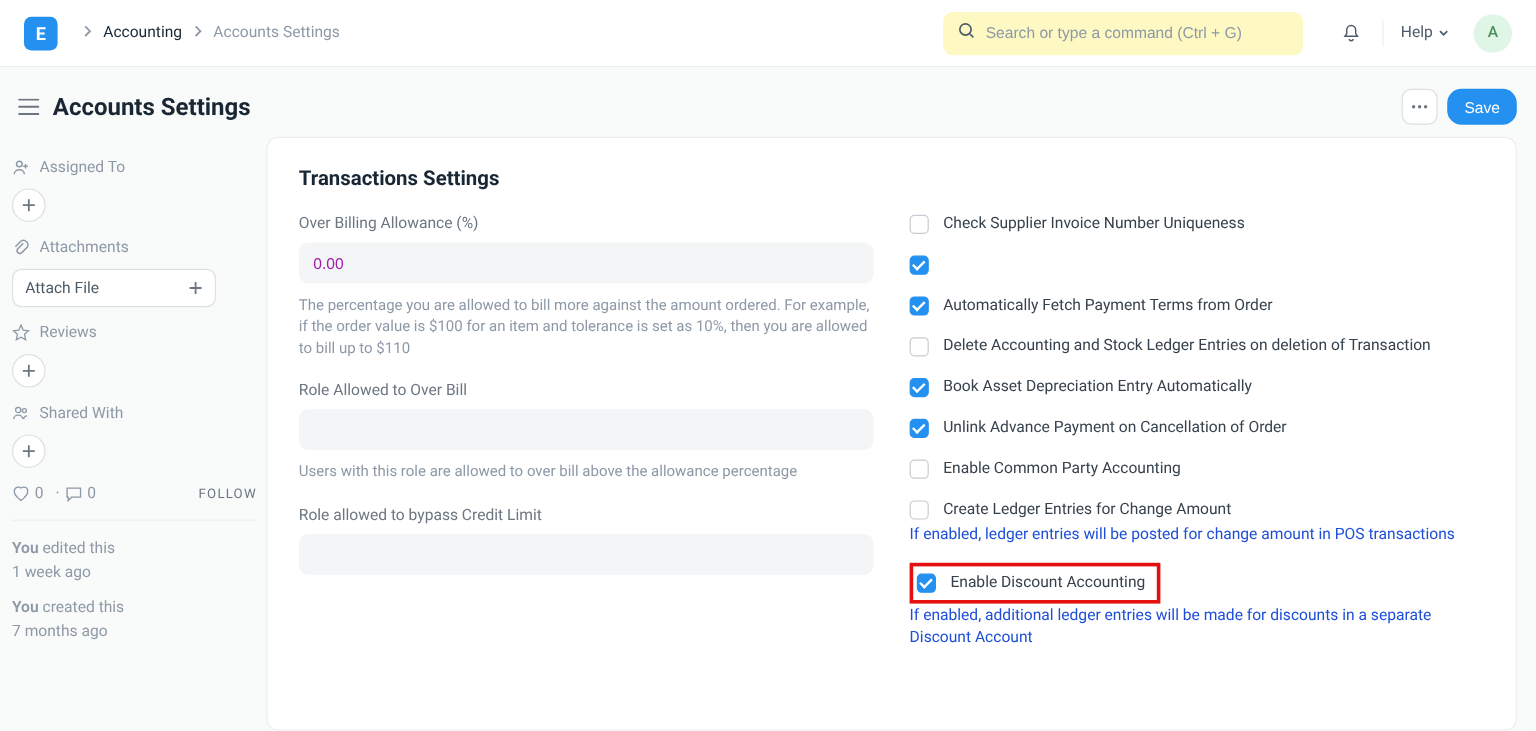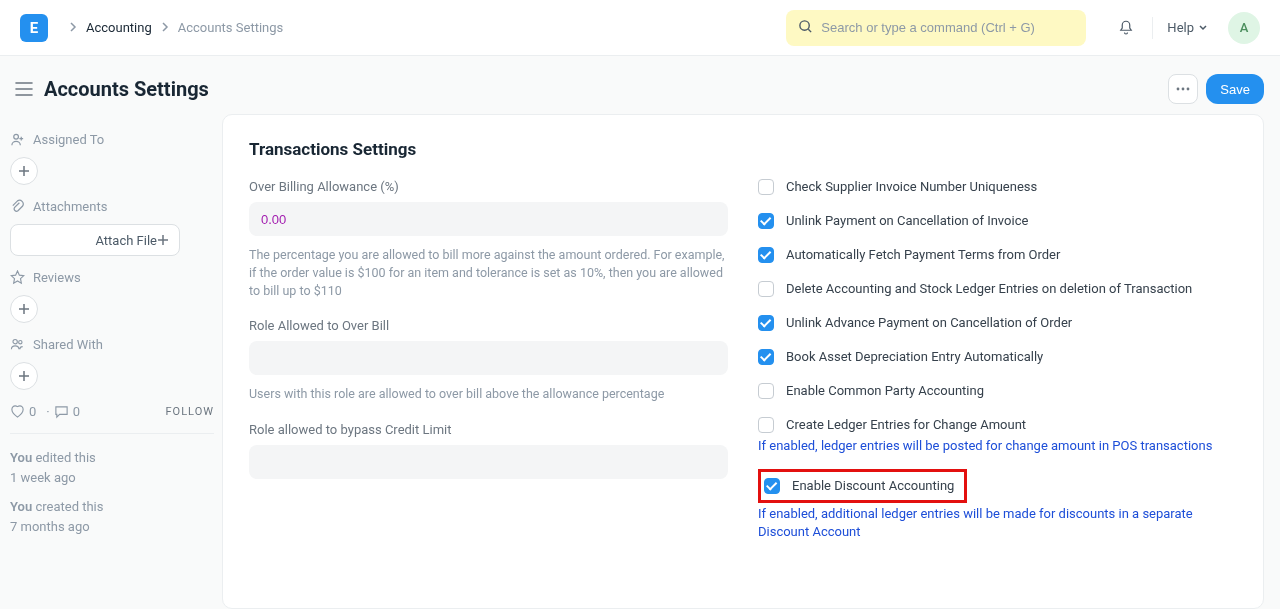--- a/index.html
+++ b/index.html
@@ -30,21 +30,21 @@
 .title-spacer { flex: 1; }
 .btn-more { width: 30px; height: 30px; border: 1px solid #dce0e3; border-radius: 8px; background: #fff; display: flex; align-items: center; justify-content: center; color: #6c7680; cursor: pointer; margin-right: 8px; }
 .btn-save { height: 30px; padding: 0 14px; background: #2490ef; color: #fff; border: none; border-radius: 12px; font-size: 13px; font-weight: 500; cursor: pointer; }
 
 .page-body { display: flex; flex: 1; }
 .sidebar { width: 222px; padding: 10px 8px 0 10px; }
 .side-sect-label { display: flex; align-items: center; color: #8d99a6; font-size: 13px; margin: 8px 0 10px 0; }
 .side-sect-label svg { margin-right: 8px; flex-shrink: 0; }
 .round-plus { width: 28px; height: 28px; border: 1px solid #dce0e3; border-radius: 50%; background: #fff; display: flex; align-items: center; justify-content: center; color: #6c7680; cursor: pointer; margin-bottom: 14px; }
 .attach-btn { width: 170px; height: 32px; border: 1px solid #dce0e3; border-radius: 8px; background: #fff; display: flex; align-items: center; padding: 0 10px; color: #4c5a67; cursor: pointer; margin-bottom: 14px; font-size: 13px; }
-.attach-btn span { flex: 1; text-align: right; }
+.attach-btn span { flex: 1; }
 
 .engagement { display: flex; align-items: center; color: #8d99a6; margin-top: 10px; }
 .eng-item { display: flex; align-items: center; margin-right: 6px; cursor: pointer; }
 .eng-item svg { margin-right: 4px; }
 .eng-dot { margin: 0 4px; }
 .follow { margin-left: auto; font-size: 11px; letter-spacing: 1px; color: #6c7680; cursor: pointer; }
 .side-divider { border: none; border-top: 1px solid #ebeef0; margin: 14px 0; }
 .activity { color: #8d99a6; font-size: 13px; line-height: 1.5; margin-bottom: 10px; }
 .activity .you { font-weight: 600; }
 
@@ -229,33 +229,32 @@
           <input class="field-input" value="" style="">
         </div>
 
         <div class="col-right" id="right-col">
           
         <div class="check-row">
               <div class="checkbox"></div>
               <span class="check-label">Check Supplier Invoice Number Uniqueness</span>
             </div><div class="check-row">
               <div class="checkbox checked"></div>
-              <span class="check-label">Unlink Payment on Cancellation of Invoice</span>
             </div><div class="check-row">
               <div class="checkbox checked"></div>
               <span class="check-label">Automatically Fetch Payment Terms from Order</span>
             </div><div class="check-row">
               <div class="checkbox"></div>
               <span class="check-label">Delete Accounting and Stock Ledger Entries on deletion of Transaction</span>
             </div><div class="check-row">
               <div class="checkbox checked"></div>
+              <span class="check-label">Book Asset Depreciation Entry Automatically</span>
+            </div><div class="check-row">
+              <div class="checkbox checked"></div>
               <span class="check-label">Unlink Advance Payment on Cancellation of Order</span>
-            </div><div class="check-row">
-              <div class="checkbox checked"></div>
-              <span class="check-label">Book Asset Depreciation Entry Automatically</span>
             </div><div class="check-row">
               <div class="checkbox"></div>
               <span class="check-label">Enable Common Party Accounting</span>
             </div><div class="check-row tight">
               <div class="checkbox"></div>
               <span class="check-label">Create Ledger Entries for Change Amount</span>
             </div><div class="check-help">If enabled, ledger entries will be posted for change amount in POS transactions</div><div class="highlight-box">
               <div class="check-row tight">
                 <div class="checkbox checked"></div>
                 <span class="check-label">Enable Discount Accounting</span>

